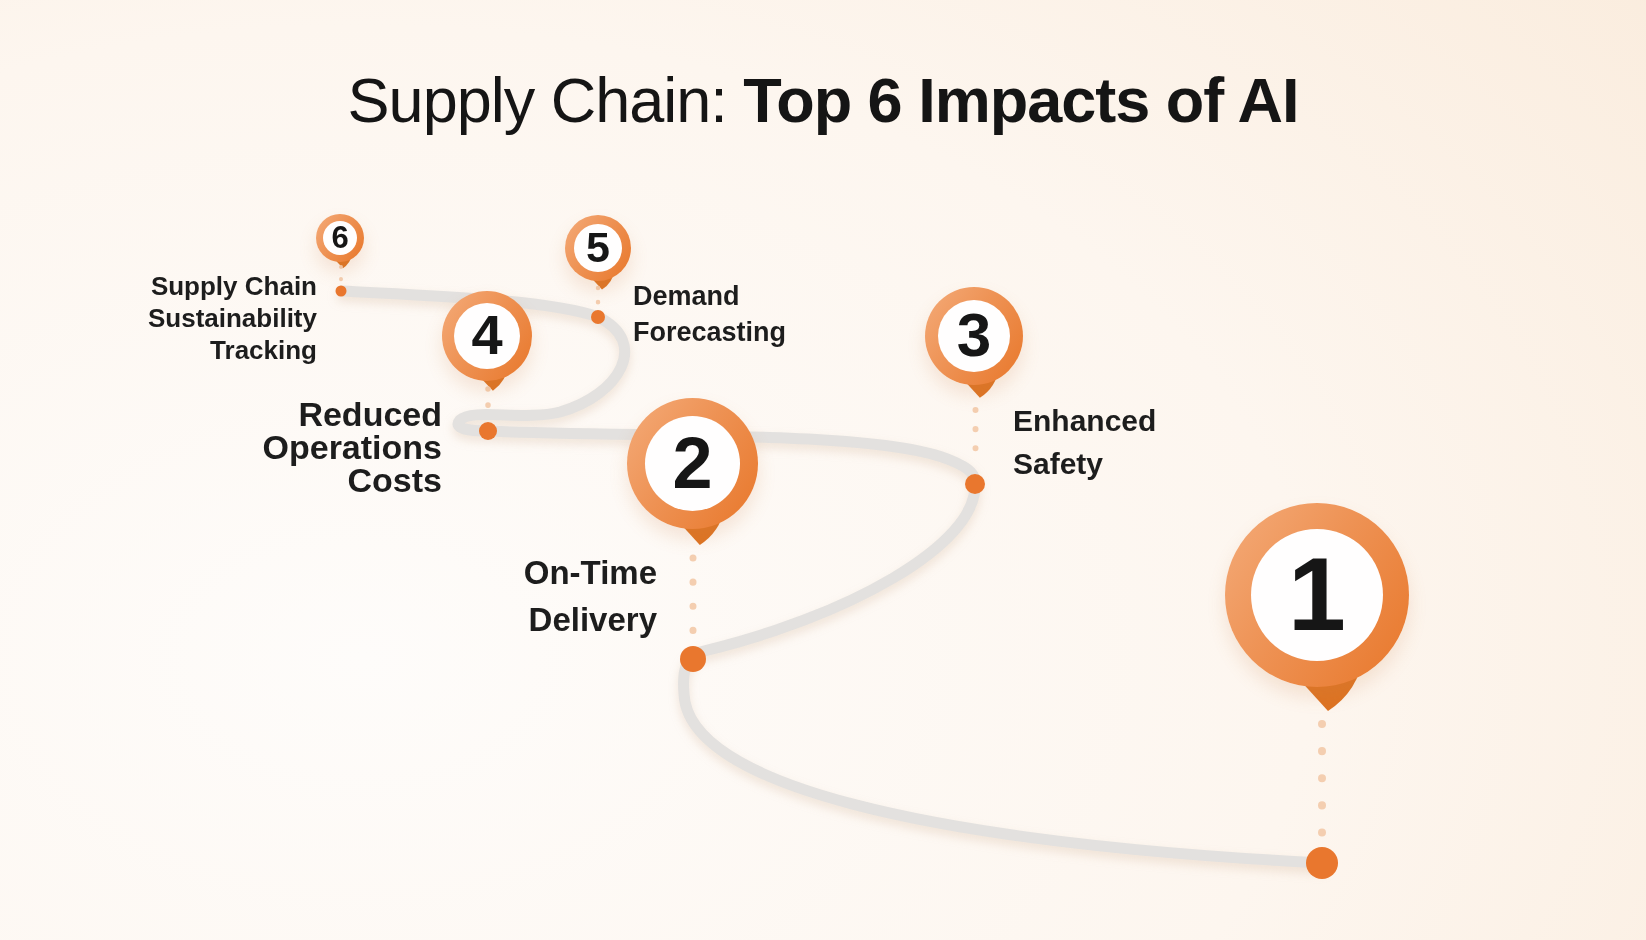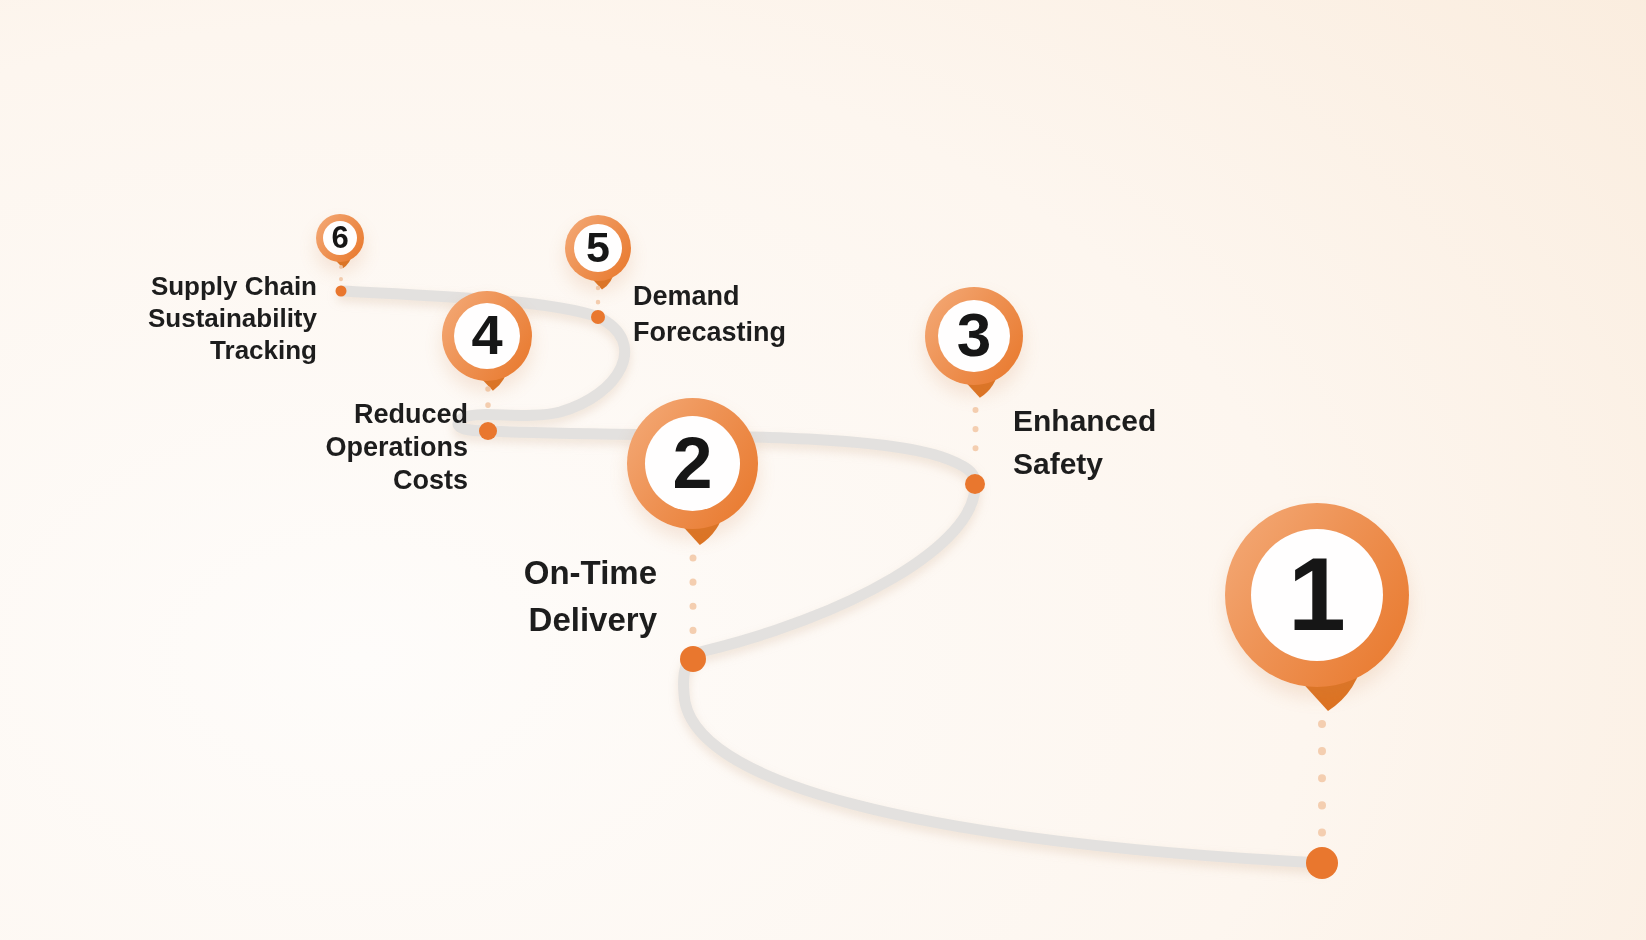--- a/index.html
+++ b/index.html
@@ -46,20 +46,23 @@
     white-space:pre-line;
   }
   .align-r{text-align:right;}
   .align-l{text-align:left;}
 </style>
 </head>
 <body>
 
 <div class="canvas">
 
+  <div class="title">
+    <span class="t-reg">Supply Chain: </span><span class="t-bold">Top 6 Impacts of AI</span>
+  </div>
 
   <svg class="route" width="1646" height="940" viewBox="0 0 1646 940">
     <path class="route-line" d="M 342 291
          C 435 296 550 300 598 317
          C 650 342 620 395 560 412
          C 525 421 472 408 460 420
          C 452 429 470 431 488 431
          C 650 438 880 430 950 460
          C 972 469 975 475 975 484
          C 978 545 845 618 700 652
@@ -121,21 +124,21 @@
   <div class="pin" style="left:316px;top:214px;width:48px;height:48px;">
     <div class="inner" style="inset:7px;">
       <span class="num" style="font-size:31px;">6</span>
     </div>
   </div>
 
   <div class="step-label align-r" style="right:989px;top:549px;font-size:33px;line-height:47px;">On-Time
 Delivery</div>
   <div class="step-label align-l" style="left:1013px;top:399px;font-size:30px;line-height:43px;">Enhanced
 Safety</div>
-  <div class="step-label align-r" style="right:1178px;top:398px;font-size:27px;line-height:33px;">Reduced
+  <div class="step-label align-r" style="right:1204px;top:398px;font-size:34px;line-height:33px;">Reduced
 Operations
 Costs</div>
   <div class="step-label align-l" style="left:633px;top:278px;font-size:27px;line-height:36px;">Demand
 Forecasting</div>
   <div class="step-label align-r" style="right:1329px;top:270px;font-size:26px;line-height:32px;">Supply Chain
 Sustainability
 Tracking</div>
 
 </div>
 

